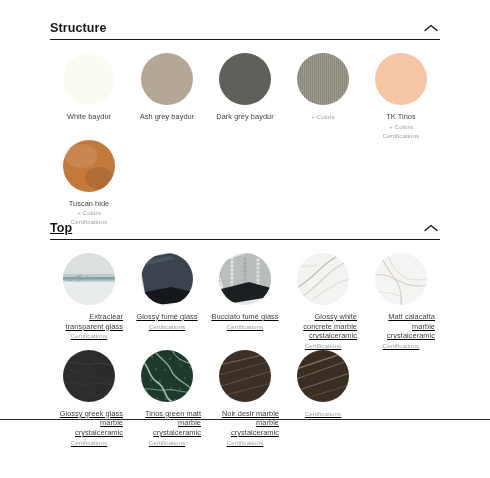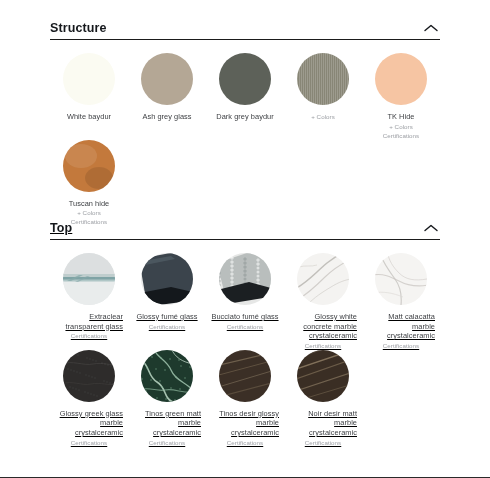--- a/index.html
+++ b/index.html
@@ -7,21 +7,21 @@
   html, body {
     width: 490px;
     height: 478px;
     background: #ffffff;
     font-family: "Liberation Sans", sans-serif;
     overflow: hidden;
   }
 
   .page {
     width: 490px;
-    height: 478px;
+    height: 420px;
     position: relative;
     background: #fff;
     padding: 0 30px;
   }
 
   
   .section { width: 390px; }
 
   .section-header {
     display: flex;
@@ -139,21 +139,21 @@
           <div class="swatch-name">White baydur</div>
         </div>
         <div class="swatch">
           <div class="dot-wrap">
             <div class="dot">
               <svg width="52" height="52" viewBox="0 0 52 52">
                 <rect width="52" height="52" fill="#B4A795"></rect>
               </svg>
             </div>
           </div>
-          <div class="swatch-name">Ash grey glass</div>
+          <div class="swatch-name">Ash grey baydur</div>
         </div>
         <div class="swatch">
           <div class="dot-wrap">
             <div class="dot">
               <svg width="52" height="52" viewBox="0 0 52 52">
                 <rect width="52" height="52" fill="#5D6159"></rect>
               </svg>
             </div>
           </div>
           <div class="swatch-name">Dark grey baydur</div>
@@ -197,21 +197,21 @@
           <div class="swatch-sub">+ Colors</div>
         </div>
         <div class="swatch">
           <div class="dot-wrap">
             <div class="dot">
               <svg width="52" height="52" viewBox="0 0 52 52">
                 <rect width="52" height="52" fill="#F6C5A3"></rect>
               </svg>
             </div>
           </div>
-          <div class="swatch-name">TK Hide</div>
+          <div class="swatch-name">TK Tinos</div>
           <div class="swatch-sub">+ Colors</div>
           <div class="swatch-sub">Certifications</div>
         </div>
         <div class="swatch">
           <div class="dot-wrap">
             <div class="dot">
               <svg width="52" height="52" viewBox="0 0 52 52">
                 <rect width="52" height="52" fill="#C3793C"></rect>
         <ellipse cx="18" cy="16" rx="16" ry="12" fill="#fff" opacity=".10"></ellipse>
         <ellipse cx="36" cy="38" rx="14" ry="11" fill="#000" opacity=".10"></ellipse>
@@ -486,36 +486,35 @@
               <svg width="52" height="52" viewBox="0 0 52 52">
                 <rect width="52" height="52" fill="#3B2F26"></rect>
         <path d="M-4 16 L56 2" stroke="#8a7a62" stroke-width="1.2" opacity=".65"></path>
         <path d="M-4 26 L56 10" stroke="#7d6d56" stroke-width="1" opacity=".55"></path>
         <path d="M-4 38 L56 20" stroke="#9a8a70" stroke-width=".9" opacity=".5"></path>
         <path d="M-4 48 L56 32" stroke="#7a6a54" stroke-width="1.1" opacity=".5"></path>
         <path d="M-4 6 L56 -6" stroke="#6e6050" stroke-width=".8" opacity=".45"></path>
               </svg>
             </div>
           </div>
-          <div class="swatch-name">Tinos desir glossy marble crystalceramic</div>
+          <div class="swatch-name">Noir desir marble marble crystalceramic</div>
           <div class="swatch-sub">Certifications</div>
         </div>
         <div class="swatch">
           <div class="dot-wrap">
             <div class="dot">
               <svg width="52" height="52" viewBox="0 0 52 52">
                 <rect width="52" height="52" fill="#3A2E24"></rect>
         <path d="M-4 20 L56 0" stroke="#a08e72" stroke-width="1.5" opacity=".7"></path>
         <path d="M-4 30 L56 9" stroke="#8b7a60" stroke-width="1.1" opacity=".6"></path>
         <path d="M-4 42 L56 22" stroke="#97866c" stroke-width="1.2" opacity=".6"></path>
         <path d="M-4 52 L56 34" stroke="#7f7058" stroke-width="1" opacity=".5"></path>
         <path d="M-4 10 L40 -6" stroke="#6f6150" stroke-width=".9" opacity=".45"></path>
               </svg>
             </div>
           </div>
-          <div class="swatch-name">Noir desir matt marble crystalceramic</div>
           <div class="swatch-sub">Certifications</div>
         </div>
       </div>
   </div>
 
   <div class="bottom-rule"></div>
 </div>
 
 </body></html>

